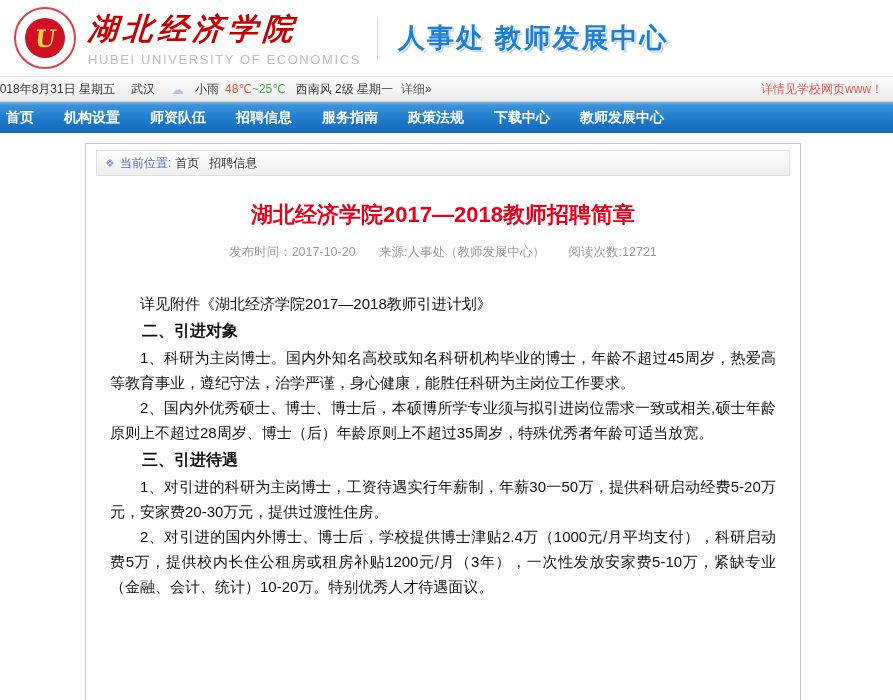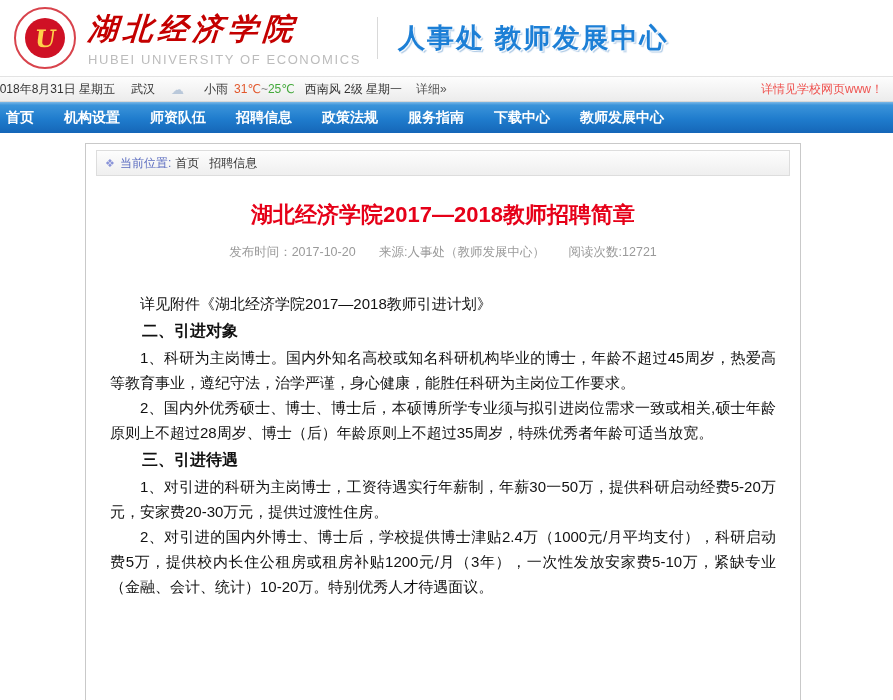--- a/index.html
+++ b/index.html
@@ -20,26 +20,26 @@
   .site-title{color:#1c7fd6;font-size:27px;font-weight:bold;letter-spacing:2px;white-space:nowrap;
               text-shadow:1px 1px 0 rgba(255,255,255,.9),2px 2px 1px rgba(21,101,181,.35);}
 
   
   .infobar{height:26px;background:linear-gradient(180deg,#fdfdfd,#ececec);
            border-top:1px solid #e3e3e3;border-bottom:1px solid #d7d7d7;
            display:flex;align-items:center;font-size:12px;color:#333;padding:0 10px 0 0;box-sizing:border-box;white-space:nowrap;}
   .infobar .date{margin-left:-7px;}
   .infobar .city{margin-left:16px;}
   .infobar .wicon{margin-left:16px;color:#b9c8da;font-size:13px;}
-  .infobar .wtext{margin-left:20px;}
+  .infobar .wtext{margin-left:11px;}
   .infobar .temp-hi{color:#e2572b;margin-left:6px;}
   .infobar .temp-sep{color:#888;}
   .infobar .temp-lo{color:#44a93c;}
   .infobar .wind{margin-left:10px;}
-  .infobar .detail{margin-left:14px;color:#555;cursor:pointer;text-decoration:none;}
+  .infobar .detail{margin-left:8px;color:#555;cursor:pointer;text-decoration:none;}
   .infobar .welcome{margin-left:auto;color:#ef5350;}
 
   
   .nav{height:31px;display:flex;align-items:stretch;
        background:linear-gradient(180deg,#7bb8e8 0%,#3b94da 10%,#1f7ccd 55%,#1566b8 100%);}
   .nav a{display:flex;align-items:center;padding:0 15px;color:#fff;font-size:14px;font-weight:bold;
          text-decoration:none;cursor:pointer;white-space:nowrap;}
   .nav a:first-child{padding-left:6px;}
 
   
@@ -78,35 +78,35 @@
     </div>
     <div class="header-divider"></div>
     <div class="site-title">人事处 教师发展中心</div>
   </header>
 
   <div class="infobar">
     <span class="date">2018年8月31日 星期五</span>
     <span class="city">武汉</span>
     <span class="wicon">☁</span>
     <span class="wtext">小雨</span>
-    <span class="temp-hi">31℃</span>
+    <span class="temp-hi">48℃</span>
     <span class="temp-sep">~</span>
     <span class="temp-lo">25℃</span>
     <span class="wind">西南风 2级 星期一</span>
     <a class="detail">详细»</a>
     <span class="welcome">详情见学校网页www！</span>
   </div>
 
   <nav class="nav">
     <a>首页</a>
     <a>机构设置</a>
     <a>师资队伍</a>
     <a>招聘信息</a>
+    <a>服务指南</a>
     <a>政策法规</a>
-    <a>服务指南</a>
     <a>下载中心</a>
     <a>教师发展中心</a>
   </nav>
 
   <div class="content-box">
     <div class="breadcrumb">
       <span class="bc-icon">❖</span>
       <span class="bc-label">当前位置:</span>
       <a class="bc-link">首页</a>
       <a class="bc-link">招聘信息</a>

